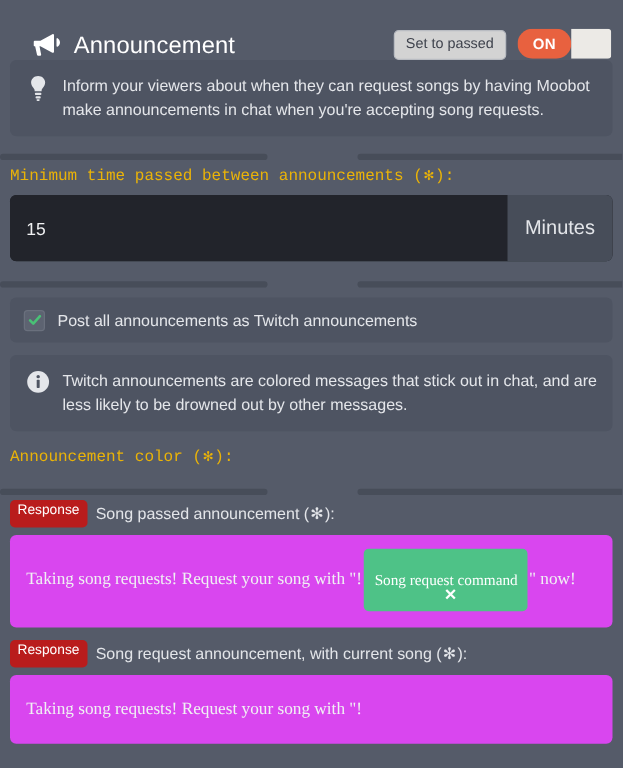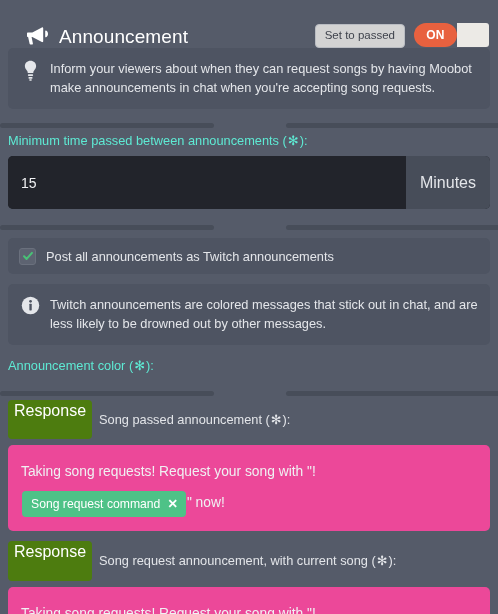--- a/index.html
+++ b/index.html
@@ -133,26 +133,27 @@
     left: 286px;
     right: 0;
     height: 5px;
     border-radius: 3px 0 0 3px;
     background: #474d59;
   }
 
   
   .field-label {
     font-size: 12.8px;
-    color: #5eead4;
+    color: #eab308;
     padding: 0 8px;
     margin-bottom: 6px;
     display: flex;
     align-items: center;
     line-height: 18px;
+    font-family: Liberation Mono, monospace;
   }
   .ast { font-size: 13px; padding: 0 1px; }
 
   
   .input-row {
     margin: 0 8px;
     height: 53px;
     display: flex;
     border-radius: 5px;
     overflow: hidden;
@@ -233,56 +234,58 @@
 
   
   .resp-label {
     padding: 0 8px;
     margin-bottom: 6px;
     display: flex;
     align-items: center;
     line-height: 18px;
   }
   .badge {
-    background: #4d7c0f;
+    background: #b91c1c;
     color: #ffffff;
-    font-size: 16px;
+    font-size: 11px;
     border-radius: 4px;
-    padding: 2px 6px 19px;
+    padding: 2px 6px 7px;
     margin-right: 7px;
     line-height: 1.15;
     white-space: nowrap;
   }
   .resp-label .t { font-size: 12.8px; color: #e3e5e9; }
 
   
   .resp-box {
     margin: 0 8px;
-    background: #ec4899;
+    background: #d946ef;
     border-radius: 5px;
     padding: 11px 13px 13px;
     box-sizing: border-box;
     font-size: 13.8px;
     line-height: 31px;
     color: #f0f1f3;
     cursor: text;
+    font-family: Liberation Serif, serif;
   }
   .chip {
     display: inline-flex;
     align-items: center;
     background: #4ec287;
     color: #ffffff;
     border-radius: 4px;
     font-size: 12.2px;
     line-height: 1;
-    padding: 7px 8px 7px 9px;
+    padding: 19px 8px 7px 9px;
     margin: 0 1px;
     vertical-align: middle;
     white-space: nowrap;
     cursor: pointer;
+    flex-direction: column;
   }
   .chip .x {
     font-weight: bold;
     font-size: 12.5px;
     margin-left: 7px;
     line-height: 1;
   }
   .gap10 { height: 10px; }
   .gap12 { height: 12px; }
 </style>

